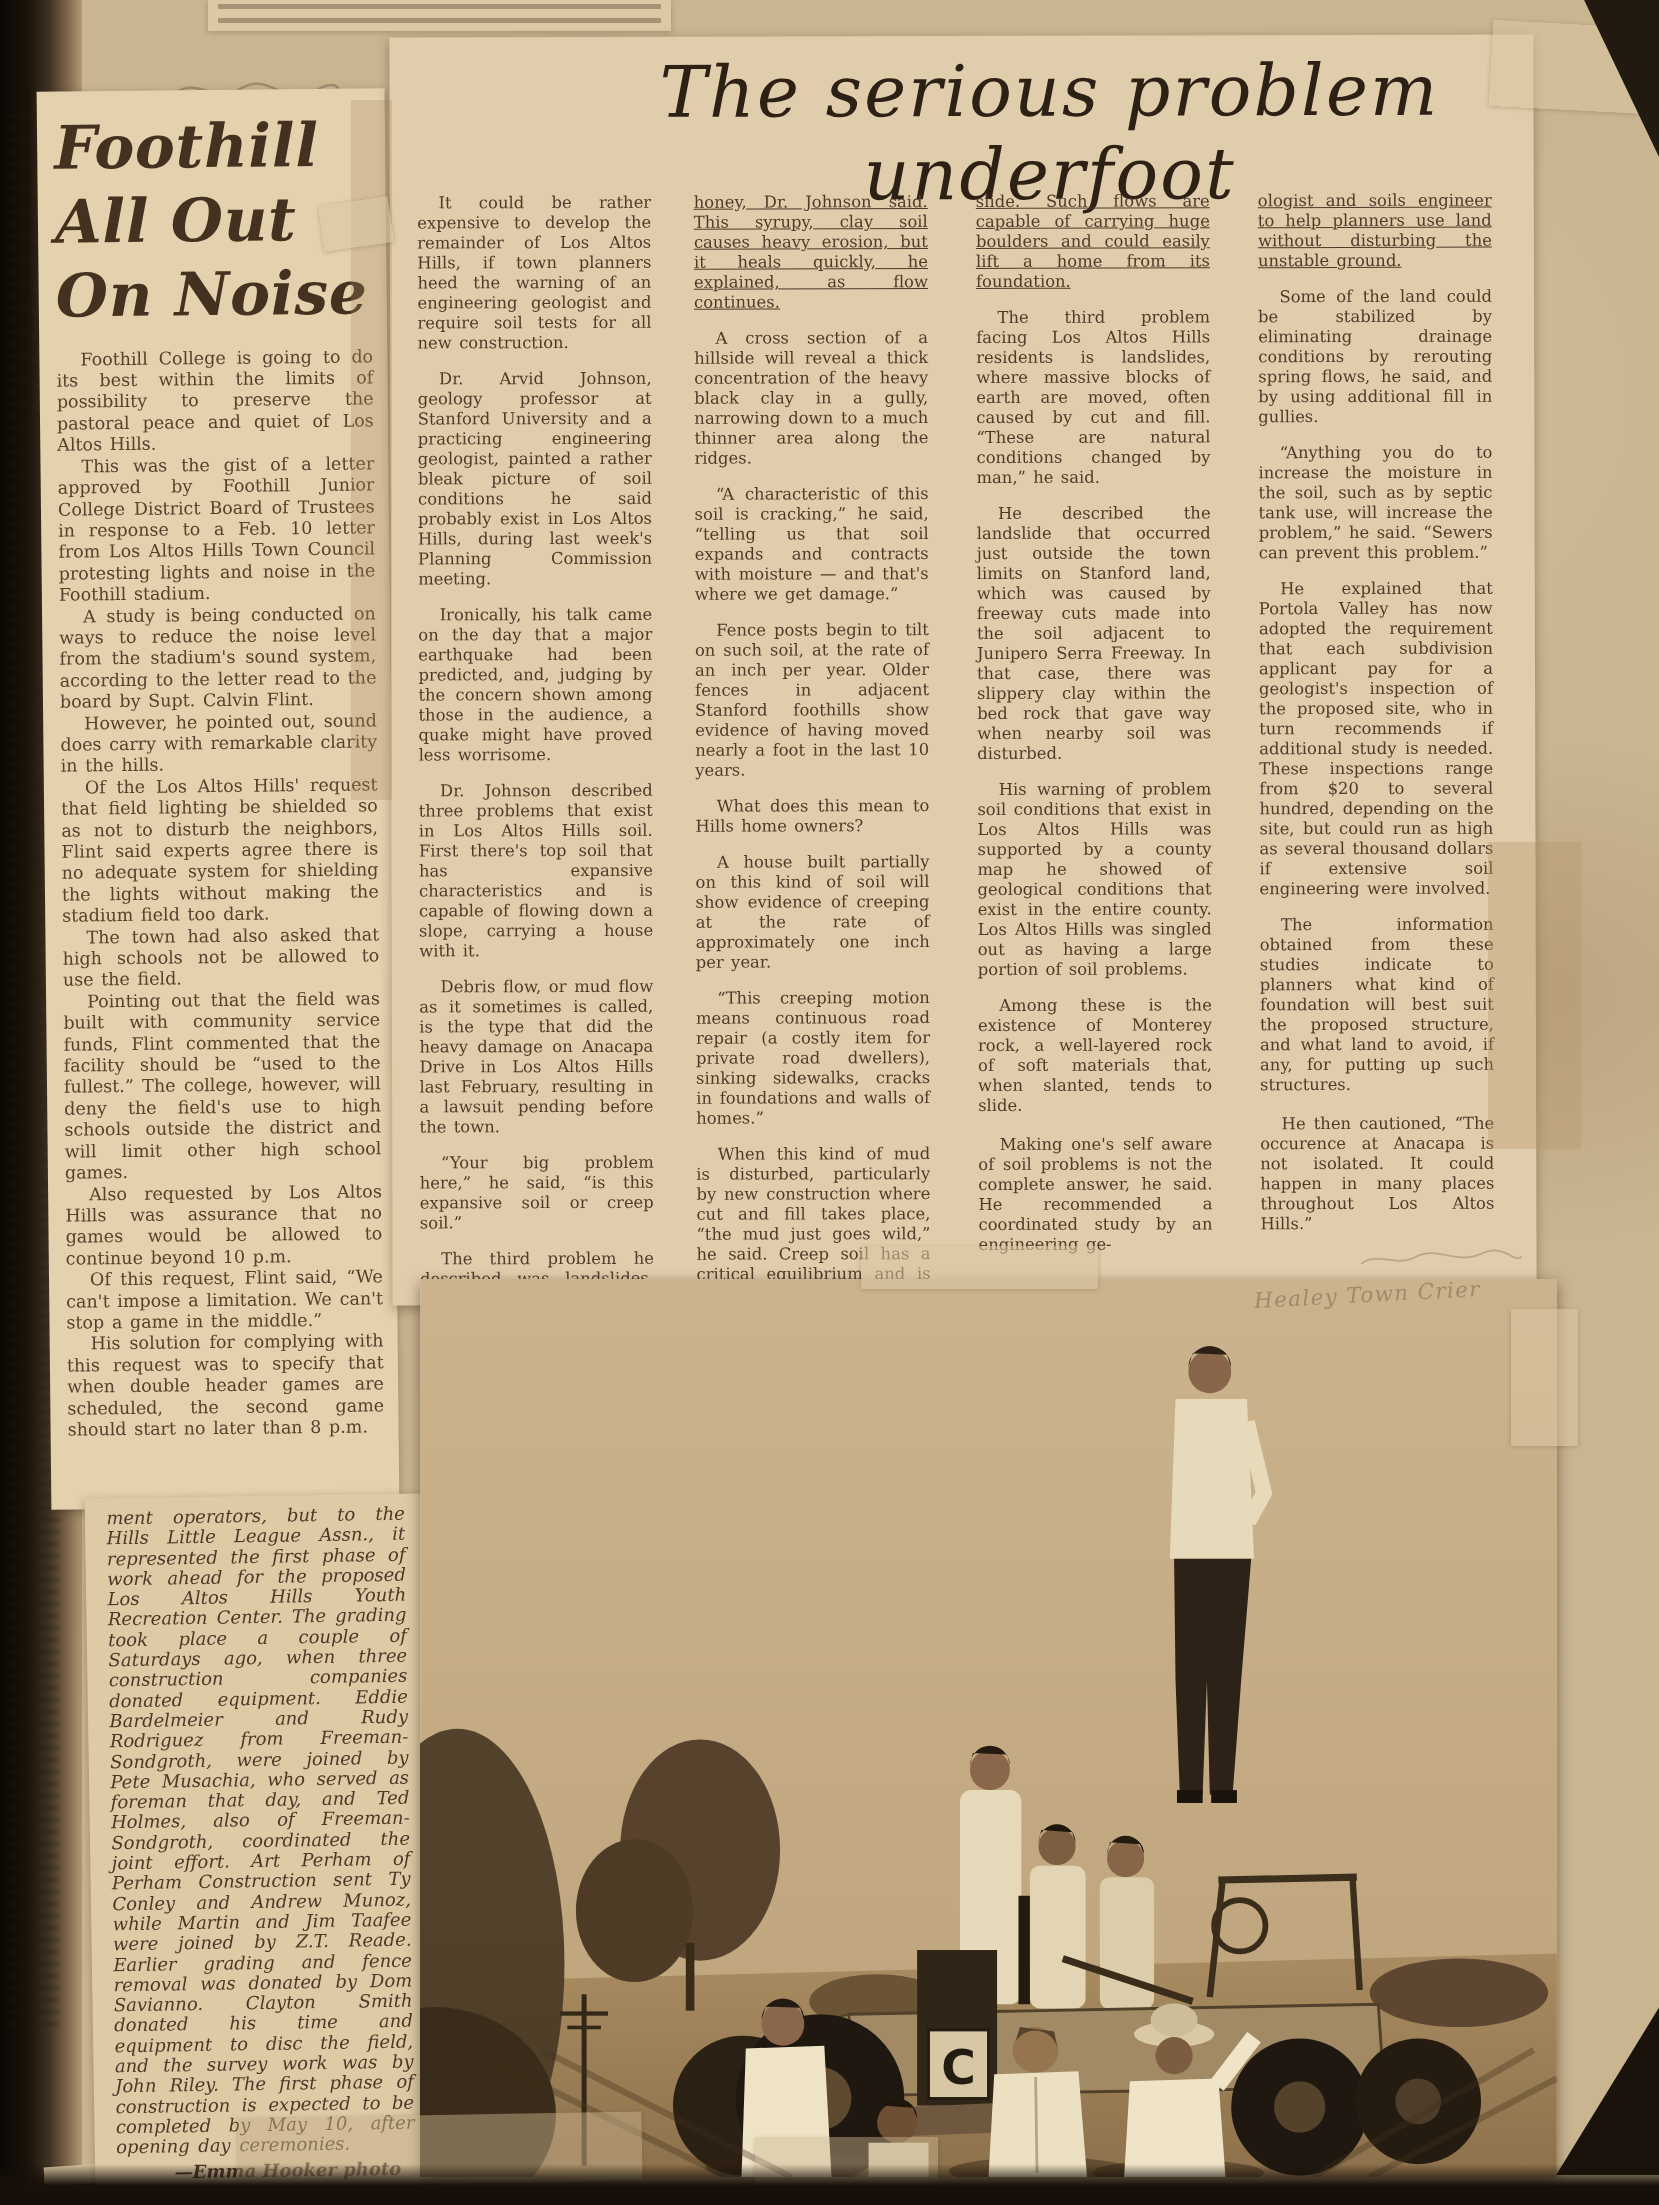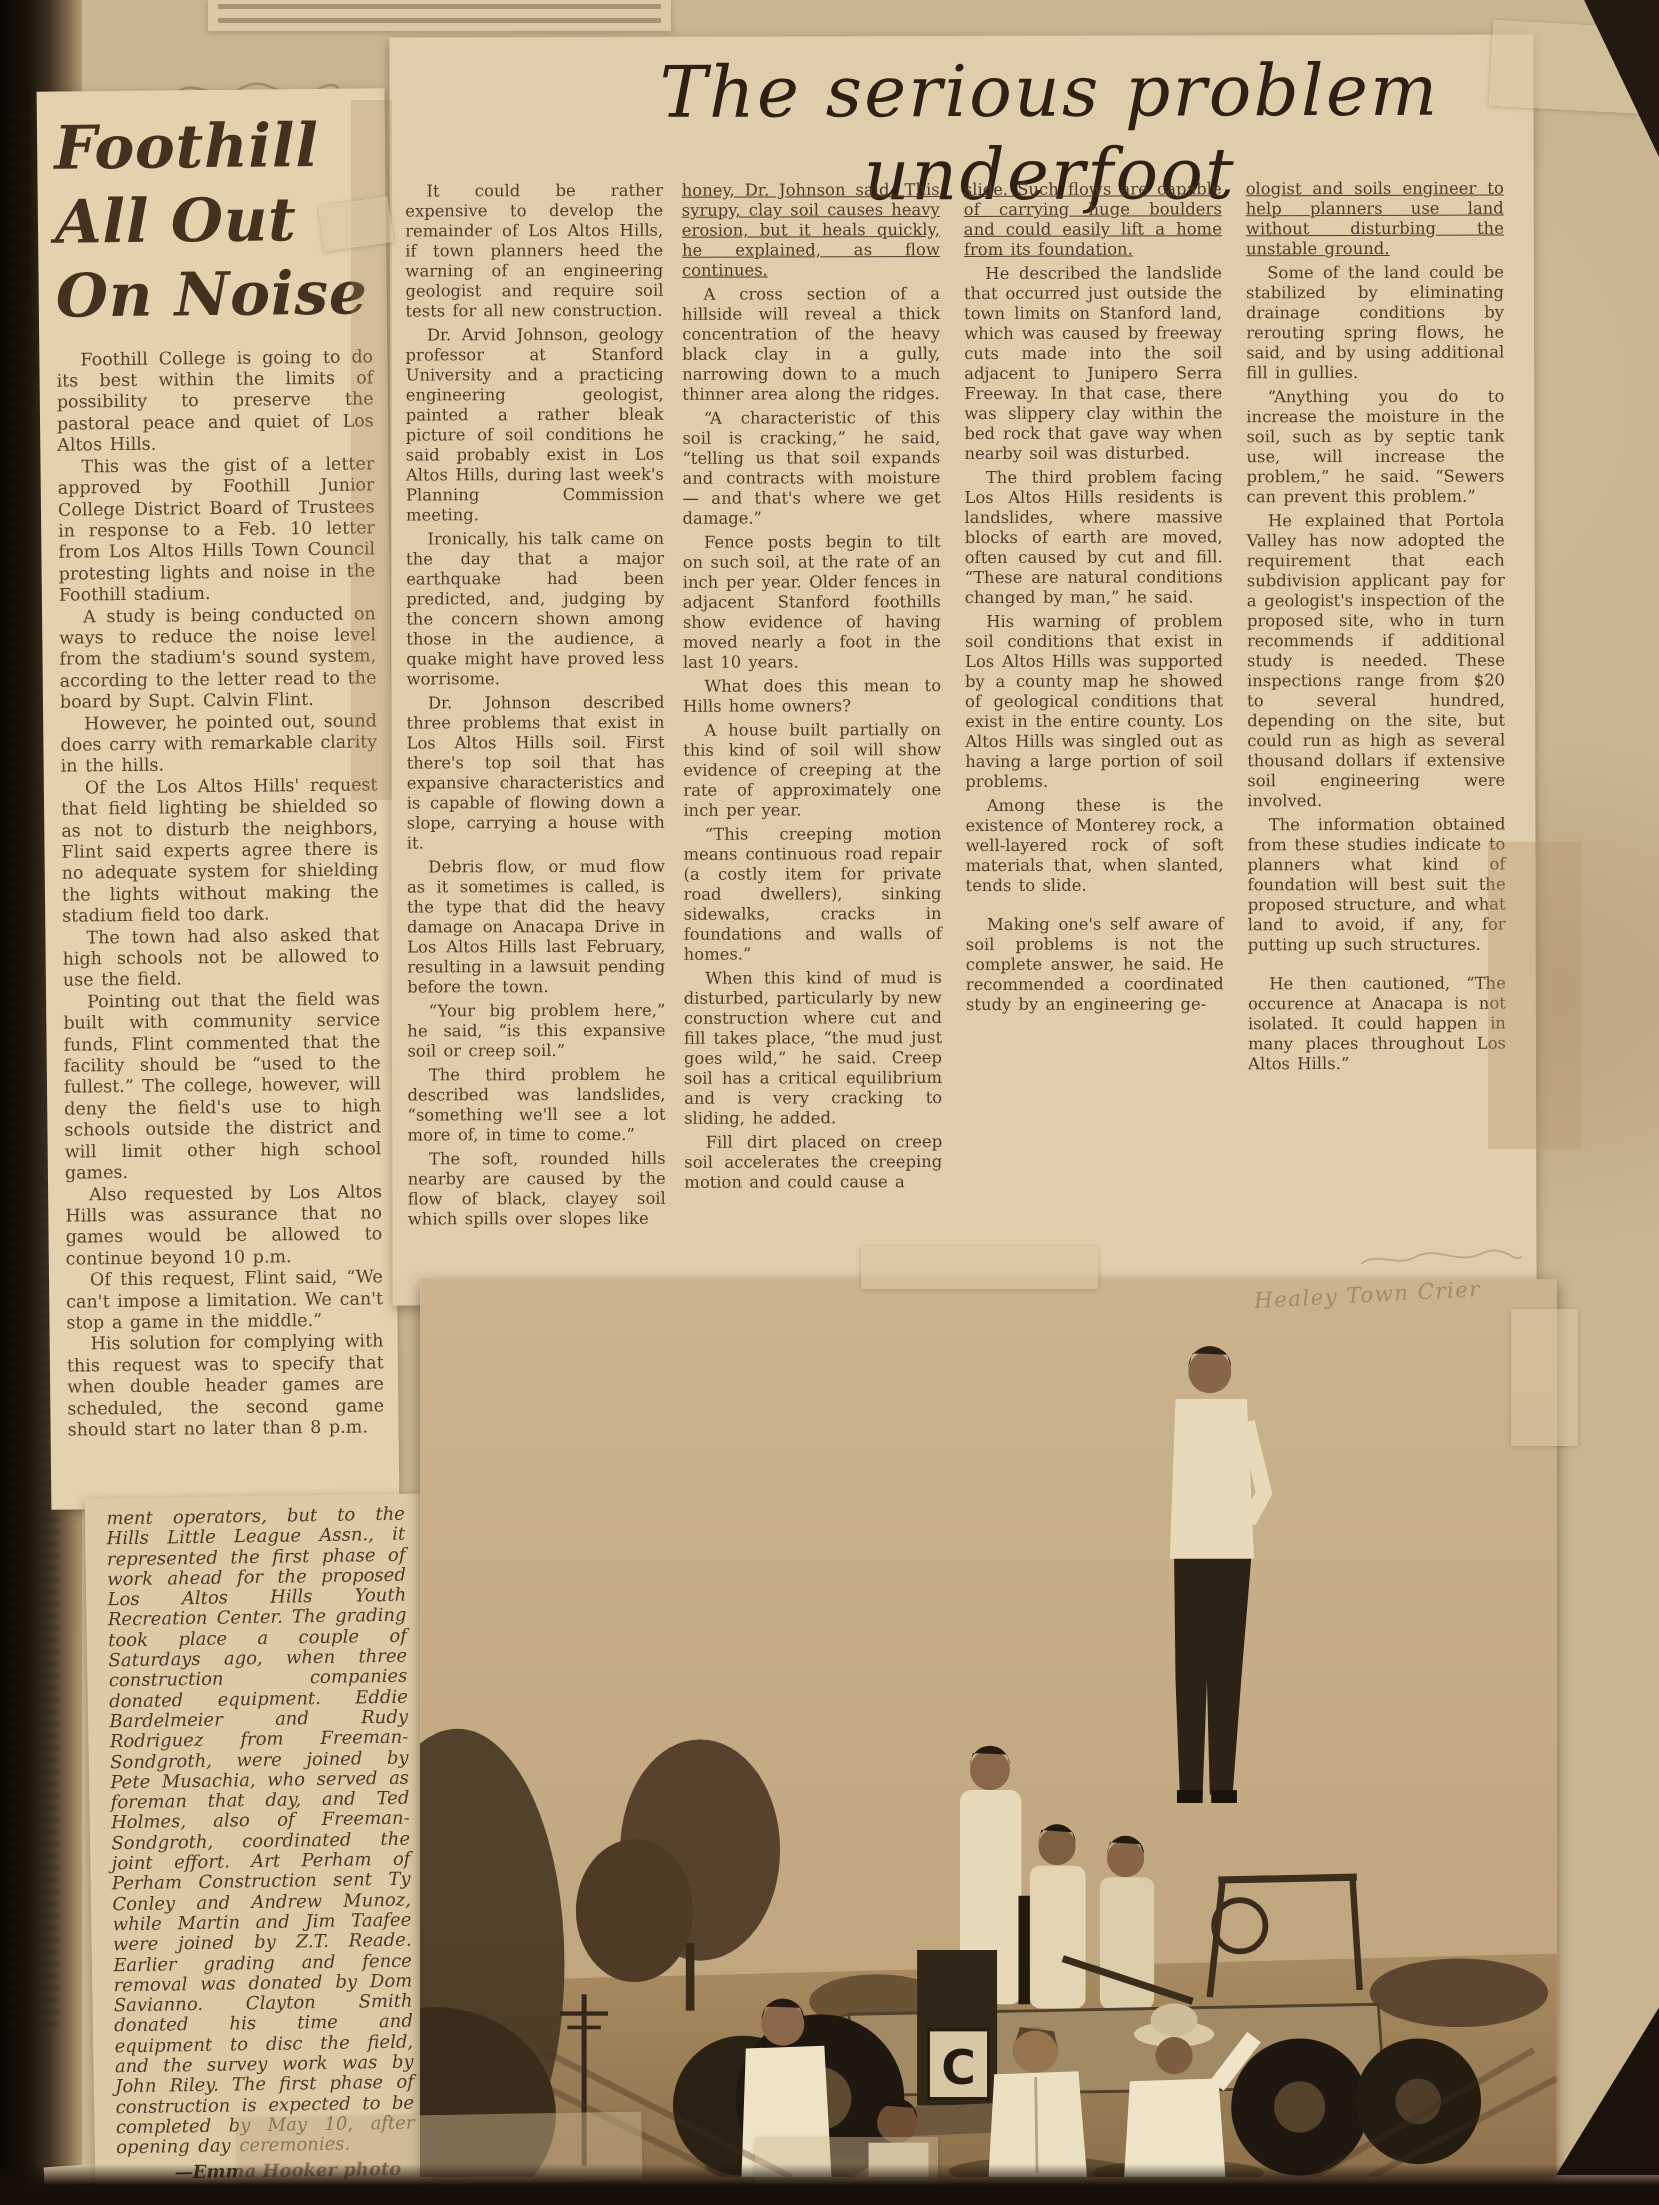--- a/index.html
+++ b/index.html
@@ -55,21 +55,21 @@
   .cap-credit{margin:0;padding:4.3px 31px 0 0;font-style:italic;font-weight:bold;font-size:18px;
         color:#4e3727;text-align:right;}
 
   
   .main-clip{position:absolute;left:391px;top:36px;width:1144px;height:1268px;background:#e0cdab;
         transform:rotate(-0.15deg);box-shadow:0 3.6px 11.4px rgba(58,43,28,.4);overflow:hidden;}
   .main-head{position:absolute;left:178px;top:14.3px;width:964px;margin:0;text-align:center;
         font-style:italic;font-weight:normal;font-size:71px;color:#2d2014;letter-spacing:2.1px;}
   .col{position:absolute;top:140px;width:266px;height:1117px;overflow:hidden;
         font-size:16.4px;line-height:20px;text-align:justify;color:#51392a;word-spacing:2.1px;}
-  .col p{margin:4px;text-indent:21.4px;}
+  .col p{margin:16px;text-indent:21.4px;}
   .col p.cont{text-indent:0;text-decoration:underline;}
   .col p.gap{margin-top:18.6px;}
   .col1{left:11.4px;}.col2{left:288px;}.col3{left:570px;}.col4{left:852px;}
   .stain{position:absolute;pointer-events:none;}
   .stain-a{left:1488px;top:842px;width:93px;height:307px;background:rgba(178,148,104,.35);}
   .stain-b{left:351px;top:100px;width:41px;height:700px;background:rgba(168,138,98,.28);}
 
   
   .photo{position:absolute;left:420px;top:1279px;width:1137px;height:898px;margin:0;
         box-shadow:0 3.6px 13px rgba(36,25,14,.5);}
@@ -142,22 +142,22 @@
       <p>“A characteristic of this soil is cracking,” he said, “telling us that soil expands and contracts with moisture — and that's where we get damage.”</p>
       <p>Fence posts begin to tilt on such soil, at the rate of an inch per year. Older fences in adjacent Stanford foothills show evidence of having moved nearly a foot in the last 10 years.</p>
       <p>What does this mean to Hills home owners?</p>
       <p>A house built partially on this kind of soil will show evidence of creeping at the rate of approximately one inch per year.</p>
       <p>“This creeping motion means continuous road repair (a costly item for private road dwellers), sinking sidewalks, cracks in foundations and walls of homes.”</p>
       <p>When this kind of mud is disturbed, particularly by new construction where cut and fill takes place, “the mud just goes wild,” he said. Creep soil has a critical equilibrium and is very cracking to sliding, he added.</p>
       <p>Fill dirt placed on creep soil accelerates the creeping motion and could cause a</p>
     </div>
     <div class="col col3">
       <p class="cont">slide. Such flows are capable of carrying huge boulders and could easily lift a home from its foundation.</p>
+      <p>The third problem facing Los Altos Hills residents is landslides, where massive blocks of earth are moved, often caused by cut and fill. “These are natural conditions changed by man,” he said.</p>
       <p>He described the landslide that occurred just outside the town limits on Stanford land, which was caused by freeway cuts made into the soil adjacent to Junipero Serra Freeway. In that case, there was slippery clay within the bed rock that gave way when nearby soil was disturbed.</p>
-      <p>The third problem facing Los Altos Hills residents is landslides, where massive blocks of earth are moved, often caused by cut and fill. “These are natural conditions changed by man,” he said.</p>
       <p>His warning of problem soil conditions that exist in Los Altos Hills was supported by a county map he showed of geological conditions that exist in the entire county. Los Altos Hills was singled out as having a large portion of soil problems.</p>
       <p>Among these is the existence of Monterey rock, a well-layered rock of soft materials that, when slanted, tends to slide.</p>
       <p class="gap">Making one's self aware of soil problems is not the complete answer, he said. He recommended a coordinated study by an engineering ge-</p>
     </div>
     <div class="col col4">
       <p class="cont">ologist and soils engineer to help planners use land without disturbing the unstable ground.</p>
       <p>Some of the land could be stabilized by eliminating drainage conditions by rerouting spring flows, he said, and by using additional fill in gullies.</p>
       <p>“Anything you do to increase the moisture in the soil, such as by septic tank use, will increase the problem,” he said. “Sewers can prevent this problem.”</p>
       <p>He explained that Portola Valley has now adopted the requirement that each subdivision applicant pay for a geologist's inspection of the proposed site, who in turn recommends if additional study is needed. These inspections range from $20 to several hundred, depending on the site, but could run as high as several thousand dollars if extensive soil engineering were involved.</p>
       <p>The information obtained from these studies indicate to planners what kind of foundation will best suit the proposed structure, and what land to avoid, if any, for putting up such structures.</p>

